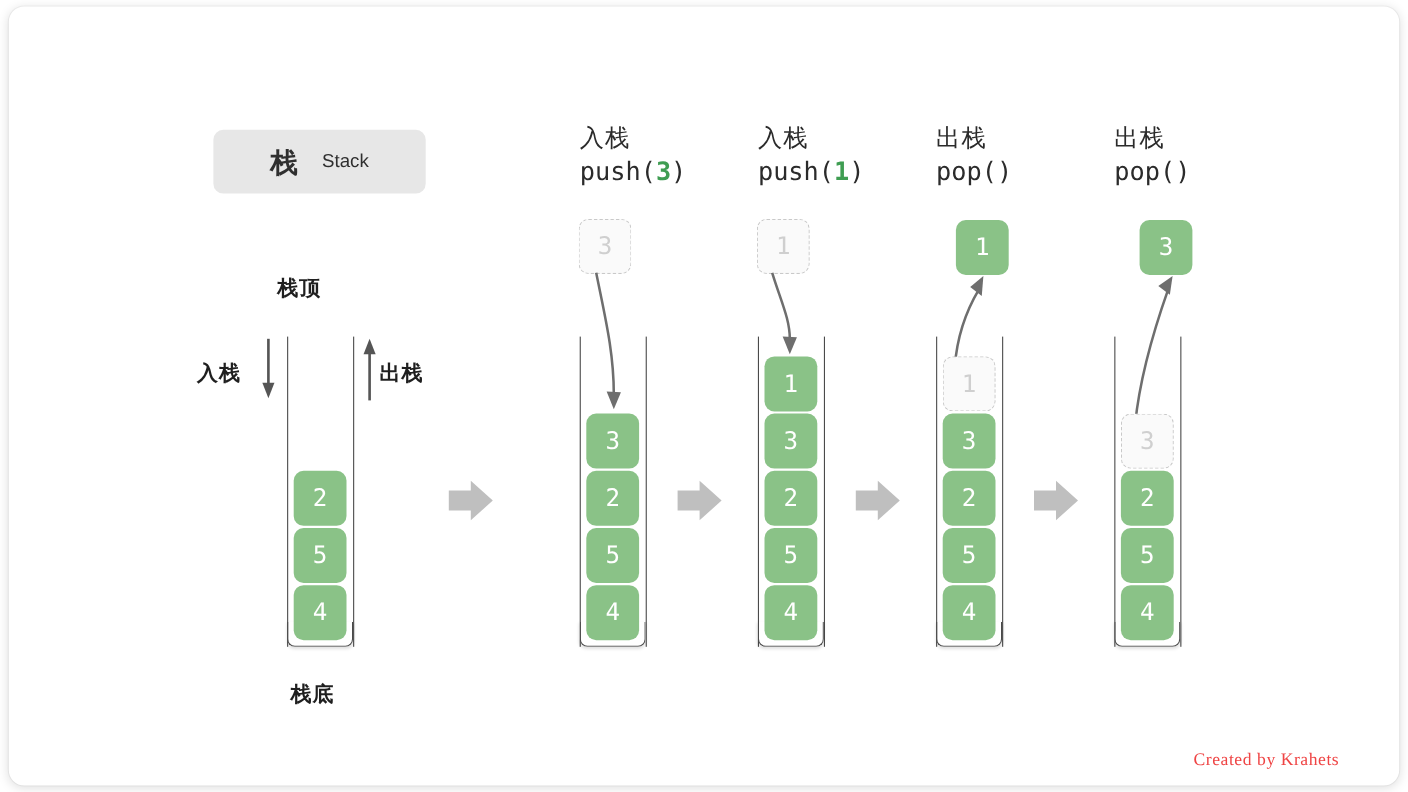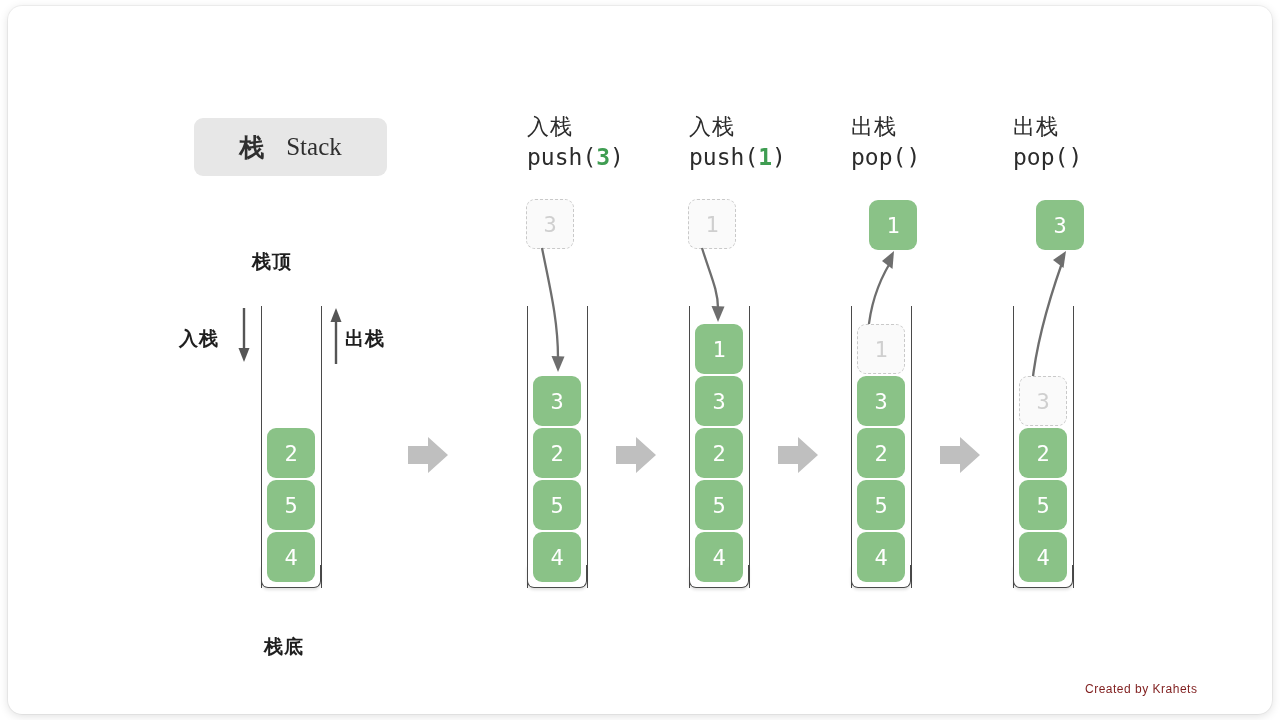--- a/index.html
+++ b/index.html
@@ -17,22 +17,22 @@
 
   
   #title-badge{
     left:186px;top:112px;width:193px;height:58px;
     background:#e7e7e7;border-radius:9px;
     display:flex;align-items:center;justify-content:center;
     color:#2f2f2f;
   }
   #title-badge .cn{font-weight:bold;font-size:25px;letter-spacing:1px;}
   #title-badge .en{
-    font-family:Liberation Serif, serif;
-    font-size:25px;margin-left:21px;letter-spacing:0px;
+    font-family:Liberation Sans, sans-serif;
+    font-size:17px;margin-left:21px;letter-spacing:0px;
   }
 
   
   .col-head{color:#2b2b2b;}
   .col-head .l1{
     font-size:22px;line-height:28px;font-weight:400;
     font-family:"DejaVu Sans","Liberation Sans",sans-serif;
     letter-spacing:1px;
   }
   .col-head .l2{
@@ -70,28 +70,28 @@
     border:1.7px dashed #c9c9c9;
   }
 
   
   .side-label{
     font-size:19px;font-weight:bold;color:#1f1f1f;
     font-family:"DejaVu Sans","Liberation Sans",sans-serif;
     letter-spacing:1px;white-space:nowrap;
   }
   #label-top{left:244px;top:243px;}
-  #label-bottom{left:256px;top:628px;}
+  #label-bottom{left:256px;top:612px;}
   #label-push{left:171px;top:320px;}
   #label-pop{left:337px;top:320px;}
 
   #footer{
     left:1077px;top:676px;
-    font-family:Liberation Sans, sans-serif;
-    font-size:12px;color:#7f1d1d;letter-spacing:.5px;
+    font-family:Liberation Serif, serif;
+    font-size:16px;color:#ef4444;letter-spacing:.5px;
   }
 
   svg{position:absolute;overflow:visible;pointer-events:none;}
 </style>
 </head>
 <body>
 
 <div id="card">
 
   <div class="abs" id="title-badge">

